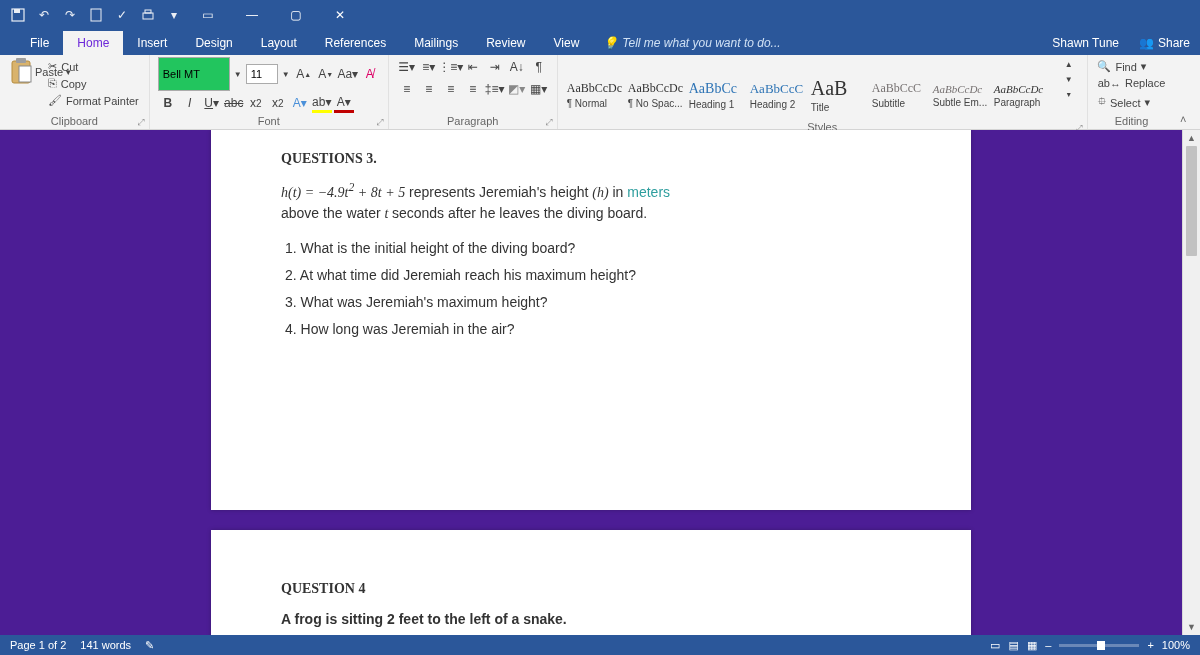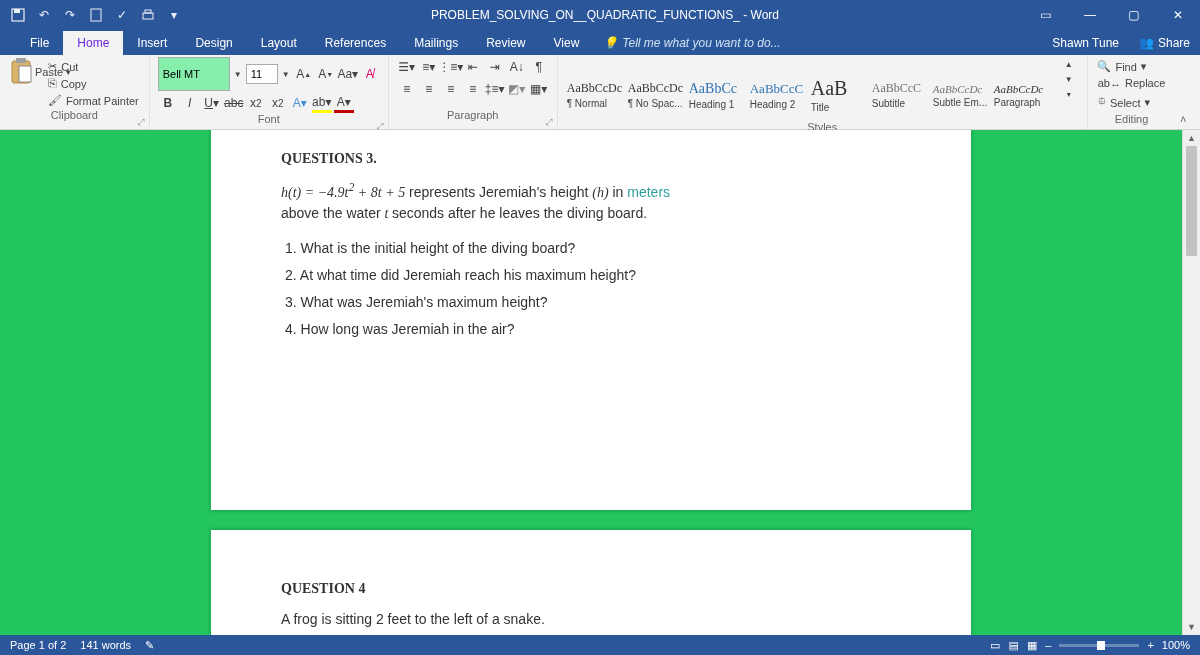--- a/index.html
+++ b/index.html
@@ -16,46 +16,46 @@
 .tab { padding:5px 14px; cursor:pointer; }
 .tab.active { background:#f3f3f3; color:#6d28d9; }
 .tell-me { background:none; border:none; color:#cfe0f4; font-size:12px; padding:5px 10px; font-style:italic; display:flex; align-items:center; gap:4px; }
 .tabs-spacer { flex:1; }
 .user { padding:5px 10px; }
 .share { padding:5px 10px; display:flex; align-items:center; gap:4px; }
 
 .ribbon { background:#f3f3f3; height:75px; border-bottom:1px solid #d4d4d4; display:flex; font-size:11px; color:#444; }
 .group { border-right:1px solid #e1e1e1; padding:2px 8px 0; display:flex; flex-direction:column; position:relative; }
 .group-body { flex:1; display:flex; align-items:flex-start; gap:4px; }
-.group-label { text-align:center; font-size:11px; color:#666; padding-bottom:8px; position:relative; }
+.group-label { text-align:center; font-size:11px; color:#666; padding-bottom:2px; position:relative; }
 .group-label .launcher { position:absolute; right:-4px; bottom:1px; font-size:9px; color:#888; }
 
 .clipboard-left { width:34px; display:flex; flex-direction:row; align-items:center; gap:1px; }
 .paste-icon { width:30px; height:30px; display:flex; align-items:center; justify-content:center; }
 .clipboard-right { display:flex; flex-direction:column; gap:2px; padding-top:2px; }
 .mini-btn { display:flex; align-items:center; gap:4px; font-size:11px; padding:1px 2px; cursor:pointer; }
 
 .font-top { display:flex; align-items:center; gap:2px; }
-.font-name { width:72px; height:20px; border:1px solid #ababab; background:#86efac; font-size:11px; padding:16px 4px; }
+.font-name { width:72px; height:20px; border:1px solid #ababab; background:#22c55e; font-size:11px; padding:16px 4px; }
 .font-size { width:32px; height:20px; border:1px solid #ababab; background:#fff; font-size:11px; padding:0 4px; }
 .ico { width:20px; height:20px; display:flex; align-items:center; justify-content:center; cursor:pointer; font-size:12px; color:#444; }
 .font-col { display:flex; flex-direction:column; gap:2px; }
 .font-bottom { display:flex; align-items:center; gap:2px; }
 
 .para-rows { display:flex; flex-direction:column; gap:2px; }
 .para-row { display:flex; align-items:center; gap:2px; }
 
 .styles-strip { display:flex; gap:1px; }
 .style-box { width:60px; height:52px; border:1px solid transparent; display:flex; flex-direction:column; align-items:flex-start; justify-content:center; cursor:pointer;margin-top:12px; }
 .style-sample { font-family:"Calibri Light","Times New Roman",serif; color:#333; }
 .style-name { font-size:10px; color:#444; margin-top:2px; }
 
 .editing-col { display:flex; flex-direction:column; gap:2px; padding-top:2px; }
 
-.doc-area { position:absolute; top:130px; bottom:20px; left:0; right:18px; background:#22c55e; overflow:hidden; }
+.doc-area { position:absolute; top:130px; bottom:20px; left:0; right:18px; background:#4c1d95; overflow:hidden; }
 .page { width:760px; min-height:380px; background:#fff; margin:0 auto 20px; box-shadow:0 0 4px rgba(0,0,0,.25); padding:18px 70px 26px; font-family:"Bell MT","Calibri",serif; color:#333; font-size:14px; line-height:1.5; }
 .page h3 { font-family:"Times New Roman",serif; font-weight:bold; font-size:14px; margin-bottom:10px; }
 .math { font-family:"Cambria Math","Times New Roman",serif; font-style:italic; }
 .teal { color:#2e9e9e; }
 .page ol { margin:14px 0 0 4px; list-style:none; }
 .page ol li { margin-bottom:6px; }
 .page2 { min-height:140px; padding-top:48px; }
 
 .vscroll { position:absolute; top:130px; bottom:20px; right:0; width:18px; background:#f0f0f0; border-left:1px solid #d9d9d9; }
 .vscroll .up, .vscroll .down { height:16px; display:flex; align-items:center; justify-content:center; font-size:9px; color:#666; }
@@ -90,21 +90,20 @@
       </div>
     <div class="qat-btn">✓</div>
     <div class="qat-btn">
         <svg width="14" height="14">
           <rect x="2" y="5" width="10" height="6" fill="none" stroke="#fff"></rect>
           <rect x="4" y="2" width="6" height="3" fill="none" stroke="#fff"></rect>
         </svg>
       </div>
     <div class="qat-btn">▾</div>
   </div>
-  <div class="titlebar-title">PROBLEM_SOLVING_ON__QUADRATIC_FUNCTIONS_ - Word</div>
   <div class="titlebar-right">
     <div class="win-btn">▭</div>
     <div class="win-btn">—</div>
     <div class="win-btn">▢</div>
     <div class="win-btn">✕</div>
   </div>
 </div>
 
 <div class="tabs">
   <div class="tab">File</div>
@@ -291,21 +290,21 @@
     </p>
     <ol id="q3-list">
         <li>1. What is the initial height of the diving board?</li>
         <li>2. At what time did Jeremiah reach his maximum height?</li>
         <li>3. What was Jeremiah's maximum height?</li>
         <li>4. How long was Jeremiah in the air?</li>
       </ol>
   </div>
   <div class="page page2">
     <h3>QUESTION 4</h3>
-    <p style="margin-top:8px;">A frog is sitting 2 feet to the left of a snake.</p>
+    <p style="margin-top:8px;font-weight:bold;">A frog is sitting 2 feet to the left of a snake.</p>
   </div>
 </div>
 
 <div class="vscroll">
   <div class="up">▲</div>
   <div class="thumb"></div>
   <div class="down">▼</div>
 </div>
 
 <div class="statusbar">

